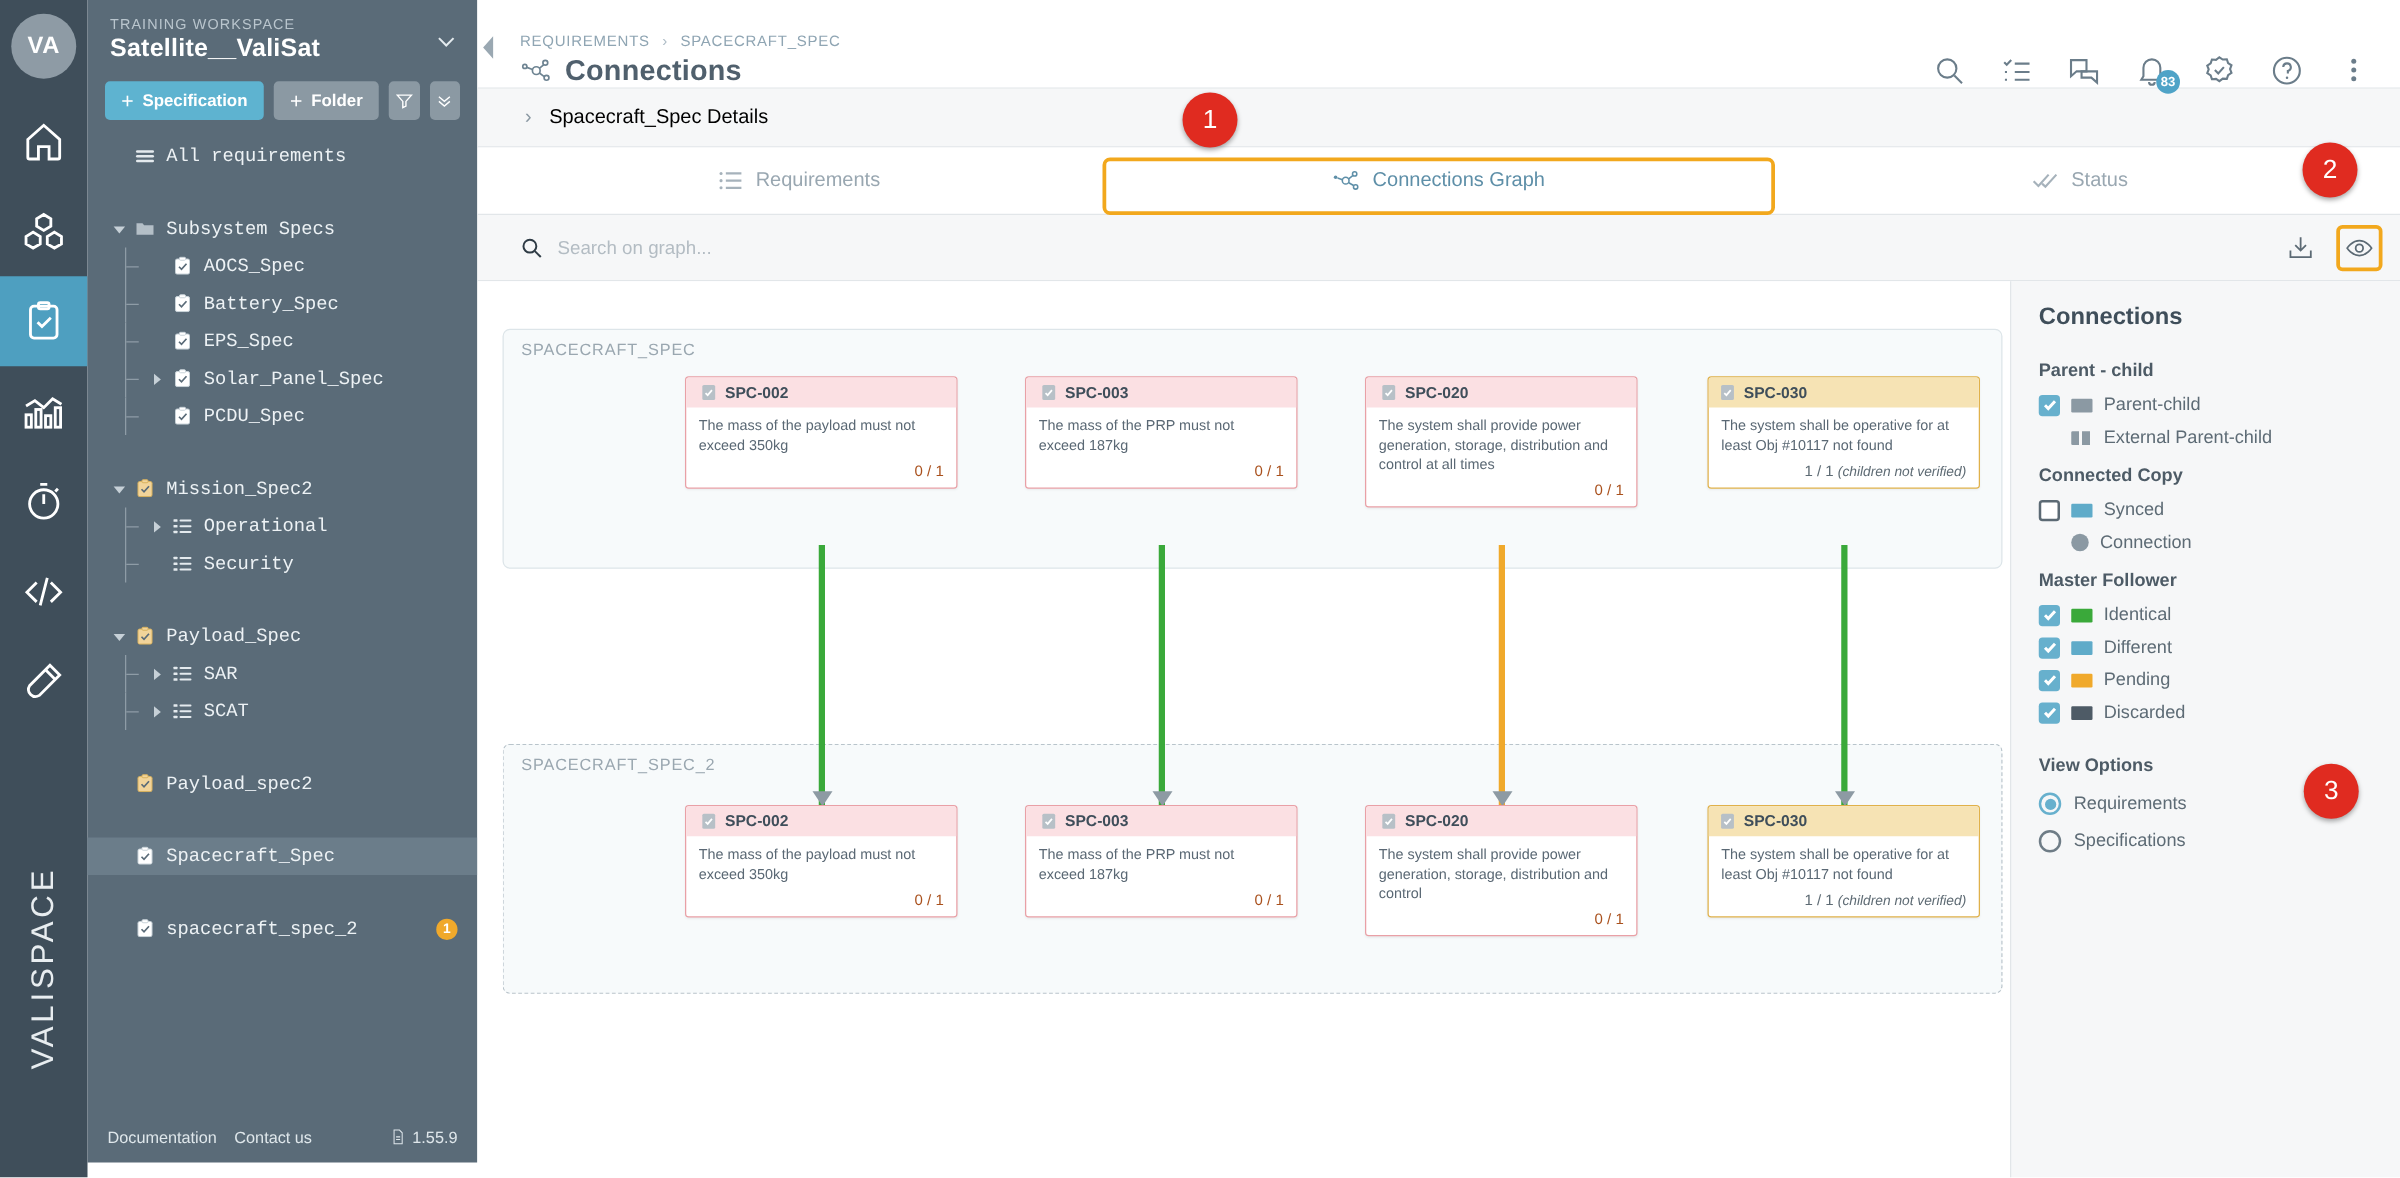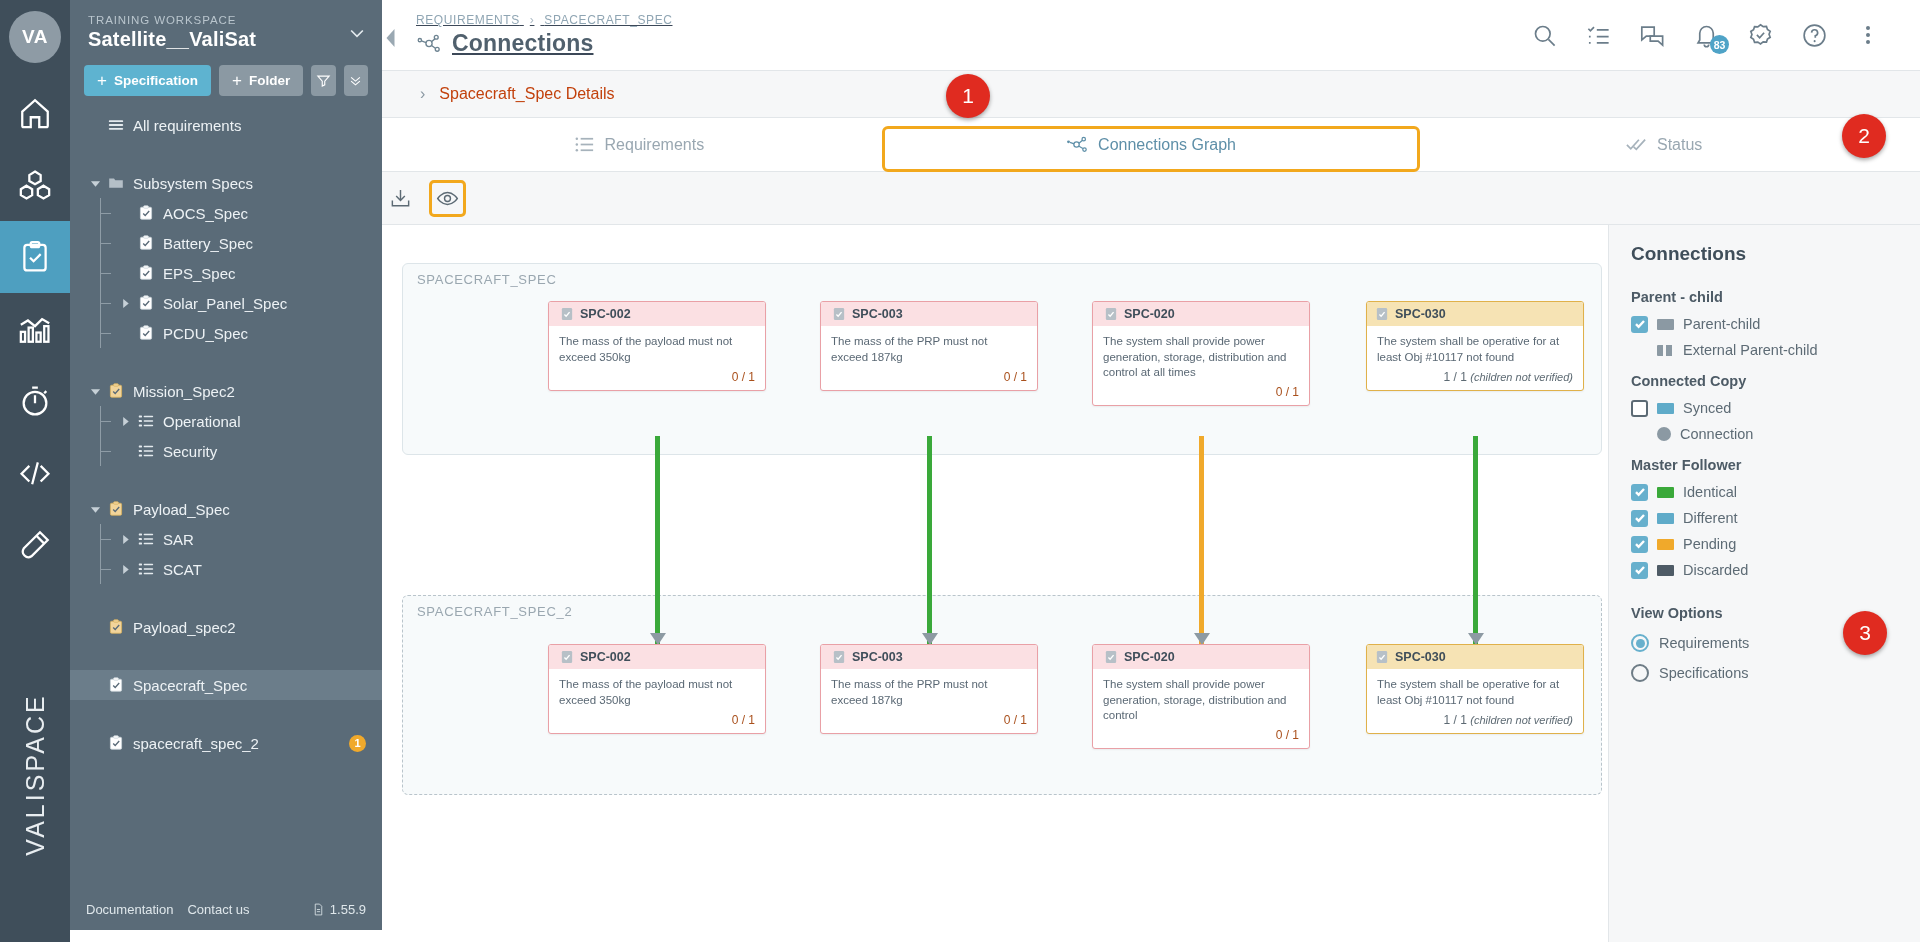--- a/index.html
+++ b/index.html
@@ -69,21 +69,21 @@
   .tree { padding:4px 0 0 0; font-size:15px; }
   .trow {
     display:flex; align-items:center; height:30px; padding-left:16px;
     position:relative; color:#edf2f5; white-space:nowrap;
   }
   .trow.sel { background:#6b7d8a; }
   .tw { width:18px; display:inline-flex; justify-content:center; flex:0 0 18px; }
   .tw svg { width:11px;height:11px;fill:#c6d0d7; }
   .ticon { width:24px; flex:0 0 24px; display:inline-flex; justify-content:center; }
   .ticon svg { width:16px;height:16px; }
-  .tlabel { margin-left:5px; }
+  .tlabel { margin-left:5px;font-family:Liberation Mono, monospace; }
   .ind1 { padding-left:16px;margin-top:28px; }
   .ind2 { padding-left:46px;text-align:right; }
   .elbow {
     position:absolute; left:30px; top:0; width:14px; height:30px;
     border-left:1px solid #8e9ca6; 
   }
   .elbow:after{content:"";position:absolute;left:0;top:15px;width:10px;border-top:1px solid #8e9ca6;}
   .badge-orange {
     margin-left:auto; margin-right:16px; width:17px;height:17px;border-radius:50%;
     background:#f0a92b; color:#fff; font-size:11px; font-weight:bold;
@@ -97,22 +97,22 @@
   .ver svg{width:13px;height:15px;stroke:#dfe7eb;fill:none;stroke-width:1.5;}
 
   
   .main { flex:1 1 auto; height:942px; position:relative; background:#fff; display:flex; flex-direction:column;}
   .collapse-handle{
     position:absolute;left:0;top:24px;width:16px;height:28px;display:flex;align-items:center;justify-content:center;z-index:5;
   }
   .collapse-handle svg{width:13px;height:20px;fill:#9aa8b2;}
 
   .topbar {
-    height:71px; border-bottom:1px solid #e2e6e9; display:flex; align-items:center;
-    padding-left:34px; padding-right:28px; background:#fff;text-decoration:underline;
+    height:71px; border-bottom:1px solid #e2e6e9; display:flex; align-items:flex-end;
+    padding-left:34px; padding-right:13px; background:#fff;
   }
   .crumb { font-size:12px; letter-spacing:.6px; color:#8fa5b3; text-transform:uppercase; }
   .crumb .sep{ margin:0 6px; color:#aebcc6; }
   .page-title { display:flex;align-items:center;gap:9px;margin-top:3px; }
   .page-title h1 { font-size:23px; font-weight:bold; color:#50606d; letter-spacing:.2px;}
   .page-title svg{width:27px;height:27px;}
   .top-icons{ margin-left:auto; display:flex; align-items:center; gap:26px; padding-right:10px;}
   .top-icons .ti{ position:relative; width:28px;height:28px; display:flex;align-items:center;justify-content:center;}
   .top-icons svg{ width:27px;height:27px; stroke:#6b7d8a; fill:none; stroke-width:1.5; }
   .bell-badge{
@@ -121,21 +121,21 @@
     display:flex;align-items:center;justify-content:center;
   }
   .kebab{ display:flex;flex-direction:column;gap:3px;align-items:center; }
   .kebab i{ width:4px;height:4px;border-radius:50%;background:#6b7d8a; display:block;}
 
   .detailsbar{
     height:47px; background:#f6f7f8; border-bottom:1px solid #e2e6e9;
     display:flex; align-items:center; padding-left:38px; gap:14px;
   }
   .detailsbar .chev{ color:#8b99a3; font-size:16px; }
-  .detailsbar .txt{ font-size:16px; color:#c2410c; }
+  .detailsbar .txt{ font-size:16px; color:#000000; }
 
   .tabs{ height:54px; display:flex; background:#fff; border-bottom:1px solid #e2e6e9; position:relative;}
   .tab{
     flex:1 1 0; display:flex;align-items:center;justify-content:center; gap:9px;
     font-size:16px; color:#99a7b1;
   }
   .tab.active{ color:#5e8fa8; }
   .tab svg{width:23px;height:23px;}
 
   .searchrow{
@@ -679,20 +679,27 @@
       <div class="tab">
         <svg viewBox="0 0 24 24" fill="none" stroke="#a6b2bb" stroke-width="1.8">
           <path d="M2 12.5 6 16.5 14.5 7"></path>
             <path d="M9 14.5 11.8 17 21 7"></path>
         </svg>
         <span>Status</span>
       </div>
     </div>
 
     <div class="searchrow">
+      <div class="searchbox">
+        <svg viewBox="0 0 24 24">
+            <circle cx="10" cy="10" r="6.5"></circle>
+            <path d="M15 15l6 6"></path>
+          </svg>
+        <input type="text" placeholder="Search on graph..." style="">
+      </div>
       <div class="srch-actions">
         <div class="sq-btn">
           <svg viewBox="0 0 24 24">
               <path d="M12 3v10M7.5 9.5 12 14l4.5-4.5"></path>
               <path d="M3.5 14v5.5h17V14"></path>
             </svg>
         </div>
         <div class="sq-btn boxed">
           <svg viewBox="0 0 24 24">
               <path d="M1.8 12S5.8 5.8 12 5.8 22.2 12 22.2 12 18.2 18.2 12 18.2 1.8 12 1.8 12z"></path>

